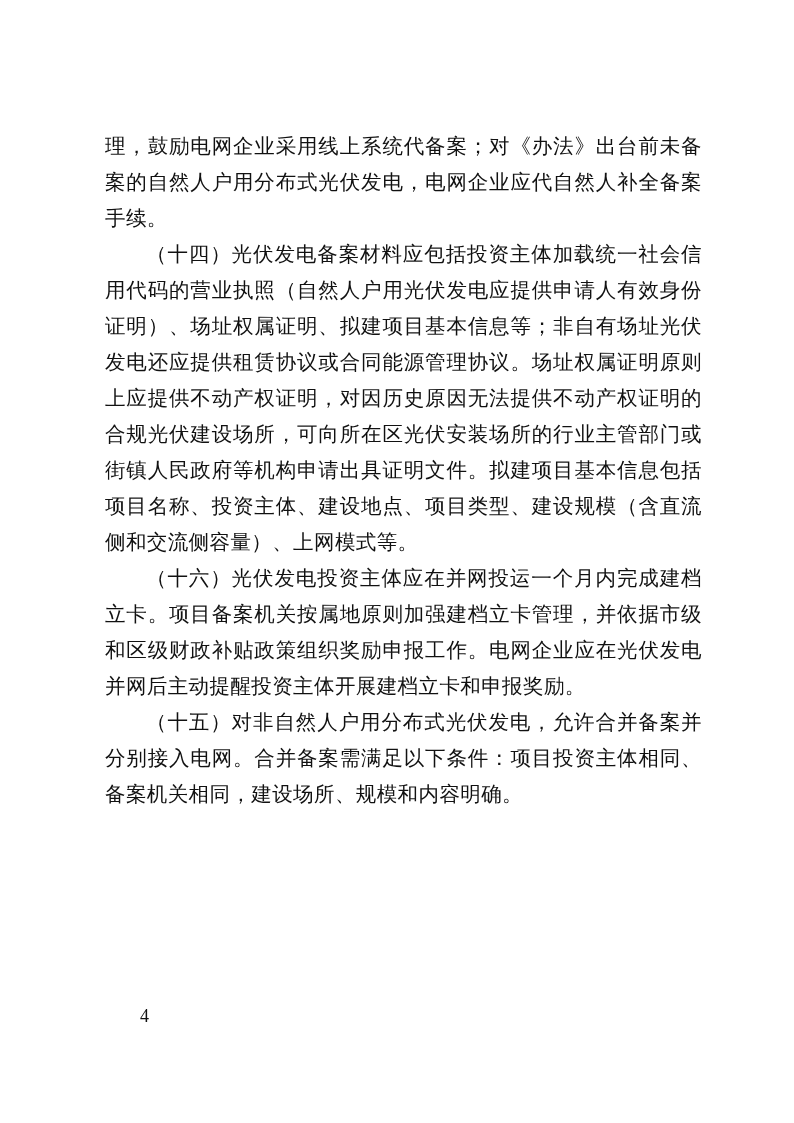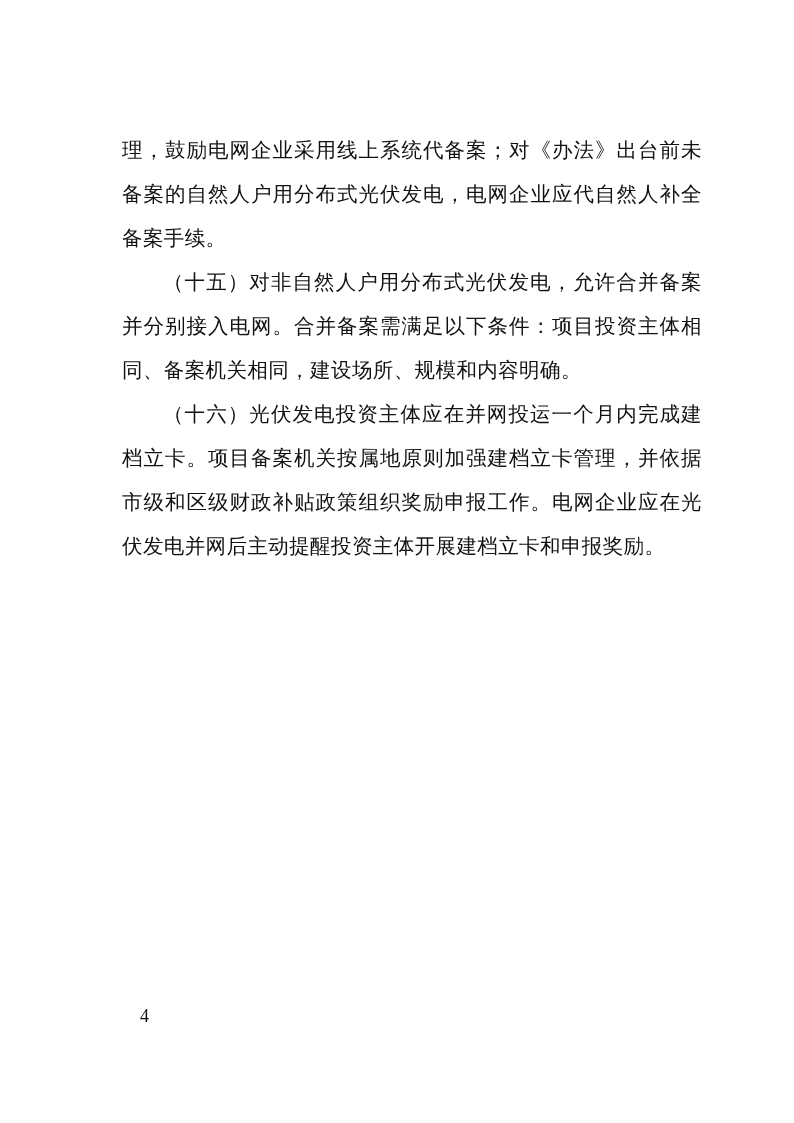--- a/index.html
+++ b/index.html
@@ -19,25 +19,24 @@
     position: absolute;
     top: 0;
     left: 0;
     width: 794px;
     height: 1123px;
     box-sizing: border-box;
     padding: 128px 92px 0 105px;
   }
   .doc-body {
     font-size: 20.5px;
-    line-height: 44px;
+    line-height: 36px;
     text-align: justify;
     text-justify: inter-ideograph;
     letter-spacing: 0.4px;
-    margin-left: 17px;
   }
   .para {
     margin: 0;
     text-indent: 0;
   }
   .para.indent {
     text-indent: 41px;
   }
   .page-number {
     position: absolute;
@@ -47,17 +46,18 @@
     font-family: "Liberation Serif", "DejaVu Serif", serif;
     color: #111111;
   }
 </style>
 </head>
 <body>
 
 <div class="page">
   <div class="doc-body">
     <p class="para">理，鼓励电网企业采用线上系统代备案；对《办法》出台前未备案的自然人户用分布式光伏发电，电网企业应代自然人补全备案手续。</p>
+    <p class="para indent">（十四）光伏发电备案材料应包括投资主体加载统一社会信用代码的营业执照（自然人户用光伏发电应提供申请人有效身份证明）、场址权属证明、拟建项目基本信息等；非自有场址光伏发电还应提供租赁协议或合同能源管理协议。场址权属证明原则上应提供不动产权证明，对因历史原因无法提供不动产权证明的合规光伏建设场所，可向所在区光伏安装场所的行业主管部门或街镇人民政府等机构申请出具证明文件。拟建项目基本信息包括项目名称、投资主体、建设地点、项目类型、建设规模（含直流侧和交流侧容量）、上网模式等。</p>
+    <p class="para indent">（十六）光伏发电投资主体应在并网投运一个月内完成建档立卡。项目备案机关按属地原则加强建档立卡管理，并依据市级和区级财政补贴政策组织奖励申报工作。电网企业应在光伏发电并网后主动提醒投资主体开展建档立卡和申报奖励。</p>
     <p class="para indent">（十五）对非自然人户用分布式光伏发电，允许合并备案并分别接入电网。合并备案需满足以下条件：项目投资主体相同、备案机关相同，建设场所、规模和内容明确。</p>
-    <p class="para indent">（十六）光伏发电投资主体应在并网投运一个月内完成建档立卡。项目备案机关按属地原则加强建档立卡管理，并依据市级和区级财政补贴政策组织奖励申报工作。电网企业应在光伏发电并网后主动提醒投资主体开展建档立卡和申报奖励。</p>
   </div>
   <div class="page-number">4</div>
 </div>
 
 </body></html>

